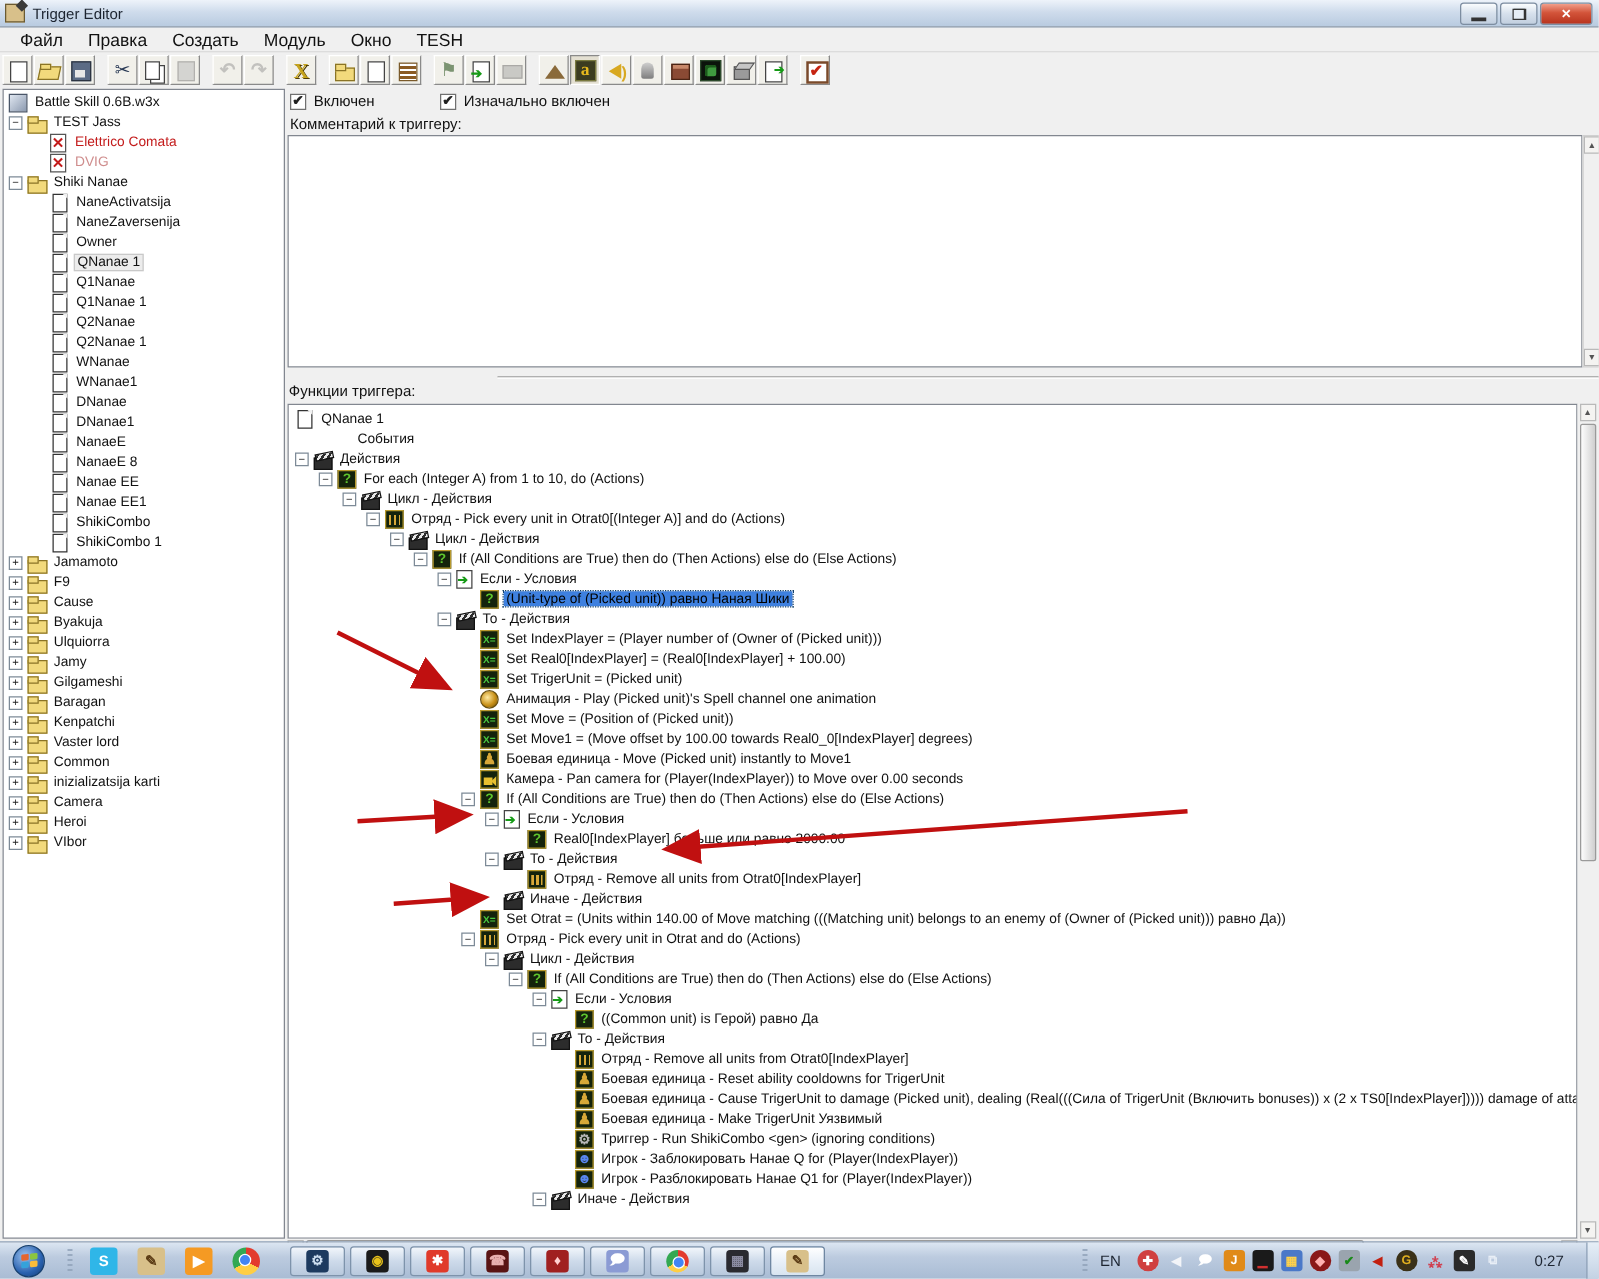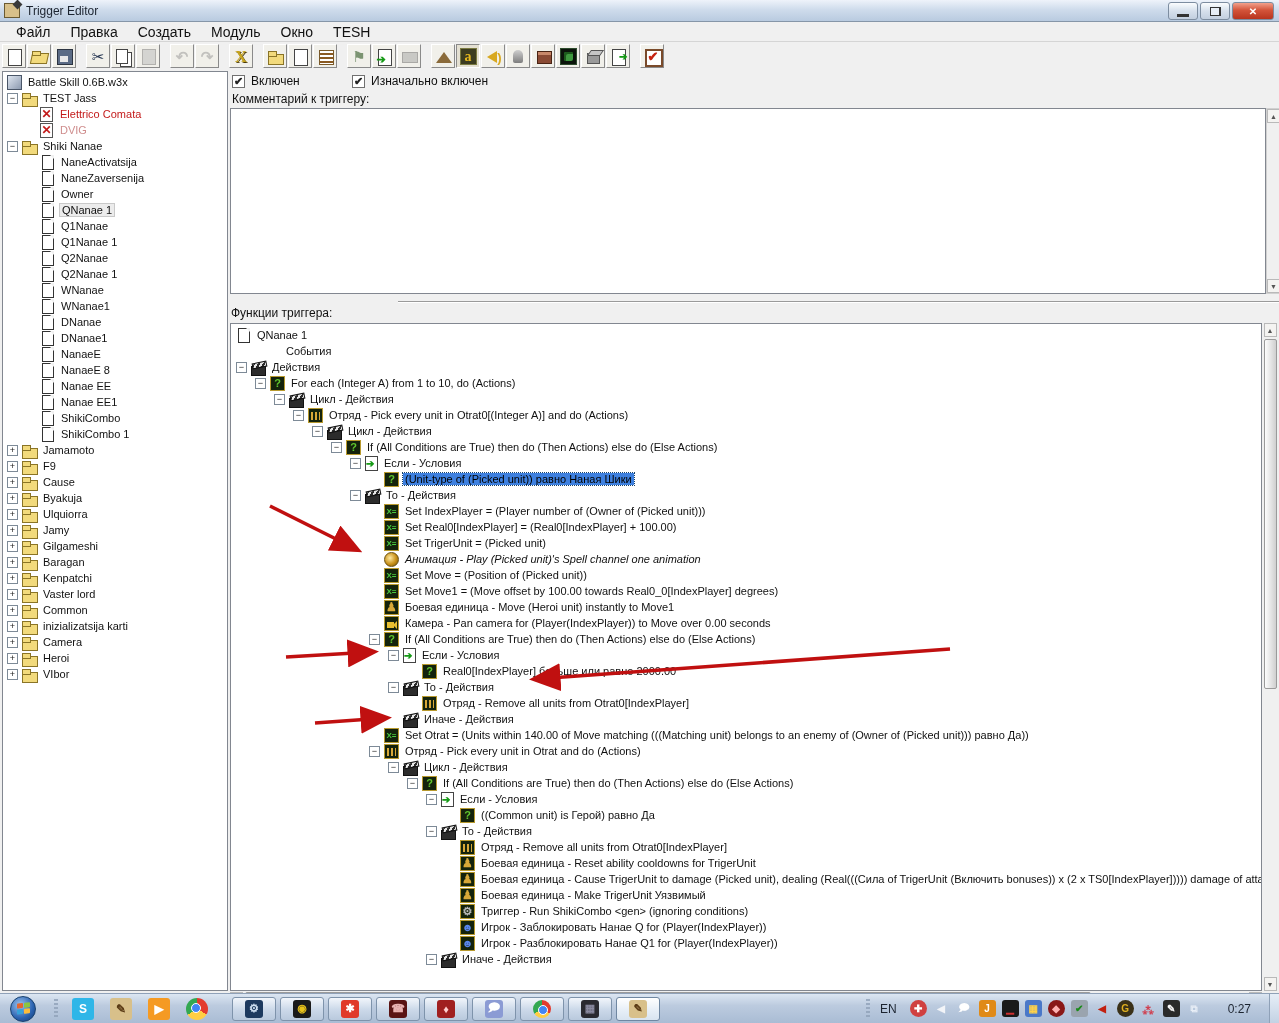--- a/index.html
+++ b/index.html
@@ -527,39 +527,39 @@
           <div class="trow" style="padding-left: 138px;">
             <span style="width: 15px; flex: 0 0 auto;"></span>
             <span class="ic ic-set dark">X=</span>
             <span class="lbl">Set Real0[IndexPlayer] = (Real0[IndexPlayer] + 100.00)</span>
           </div>
           <div class="trow" style="padding-left: 138px;">
             <span style="width: 15px; flex: 0 0 auto;"></span>
             <span class="ic ic-set dark">X=</span>
             <span class="lbl">Set TrigerUnit = (Picked unit)</span>
           </div>
-          <div class="trow" style="padding-left: 138px; font-style: italic;">
+          <div class="trow" style="padding-left: 138px;">
             <span style="width: 15px; flex: 0 0 auto;"></span>
             <span class="ic ic-anim"></span>
             <span class="lbl">Анимация - Play (Picked unit)'s Spell channel one animation</span>
           </div>
           <div class="trow" style="padding-left: 138px;">
             <span style="width: 15px; flex: 0 0 auto;"></span>
             <span class="ic ic-set dark">X=</span>
             <span class="lbl">Set Move = (Position of (Picked unit))</span>
           </div>
           <div class="trow" style="padding-left: 138px;">
             <span style="width: 15px; flex: 0 0 auto;"></span>
             <span class="ic ic-set dark">X=</span>
             <span class="lbl">Set Move1 = (Move offset by 100.00 towards Real0_0[IndexPlayer] degrees)</span>
           </div>
           <div class="trow" style="padding-left: 138px;">
             <span style="width: 15px; flex: 0 0 auto;"></span>
             <span class="ic ic-unit dark">♟</span>
-            <span class="lbl">Боевая единица - Move (Heroi unit) instantly to Move1</span>
+            <span class="lbl">Боевая единица - Move (Picked unit) instantly to Move1</span>
           </div>
           <div class="trow" style="padding-left: 138px; text-align: center;">
             <span style="width: 15px; flex: 0 0 auto;"></span>
             <span class="ic ic-camera dark"></span>
             <span class="lbl">Камера - Pan camera for (Player(IndexPlayer)) to Move over 0.00 seconds</span>
           </div>
           <div class="trow" style="padding-left: 138px;">
             <span class="eb">−</span>
             <span class="ic ic-qmark dark">?</span>
             <span class="lbl">If (All Conditions are True) then do (Then Actions) else do (Else Actions)</span>

